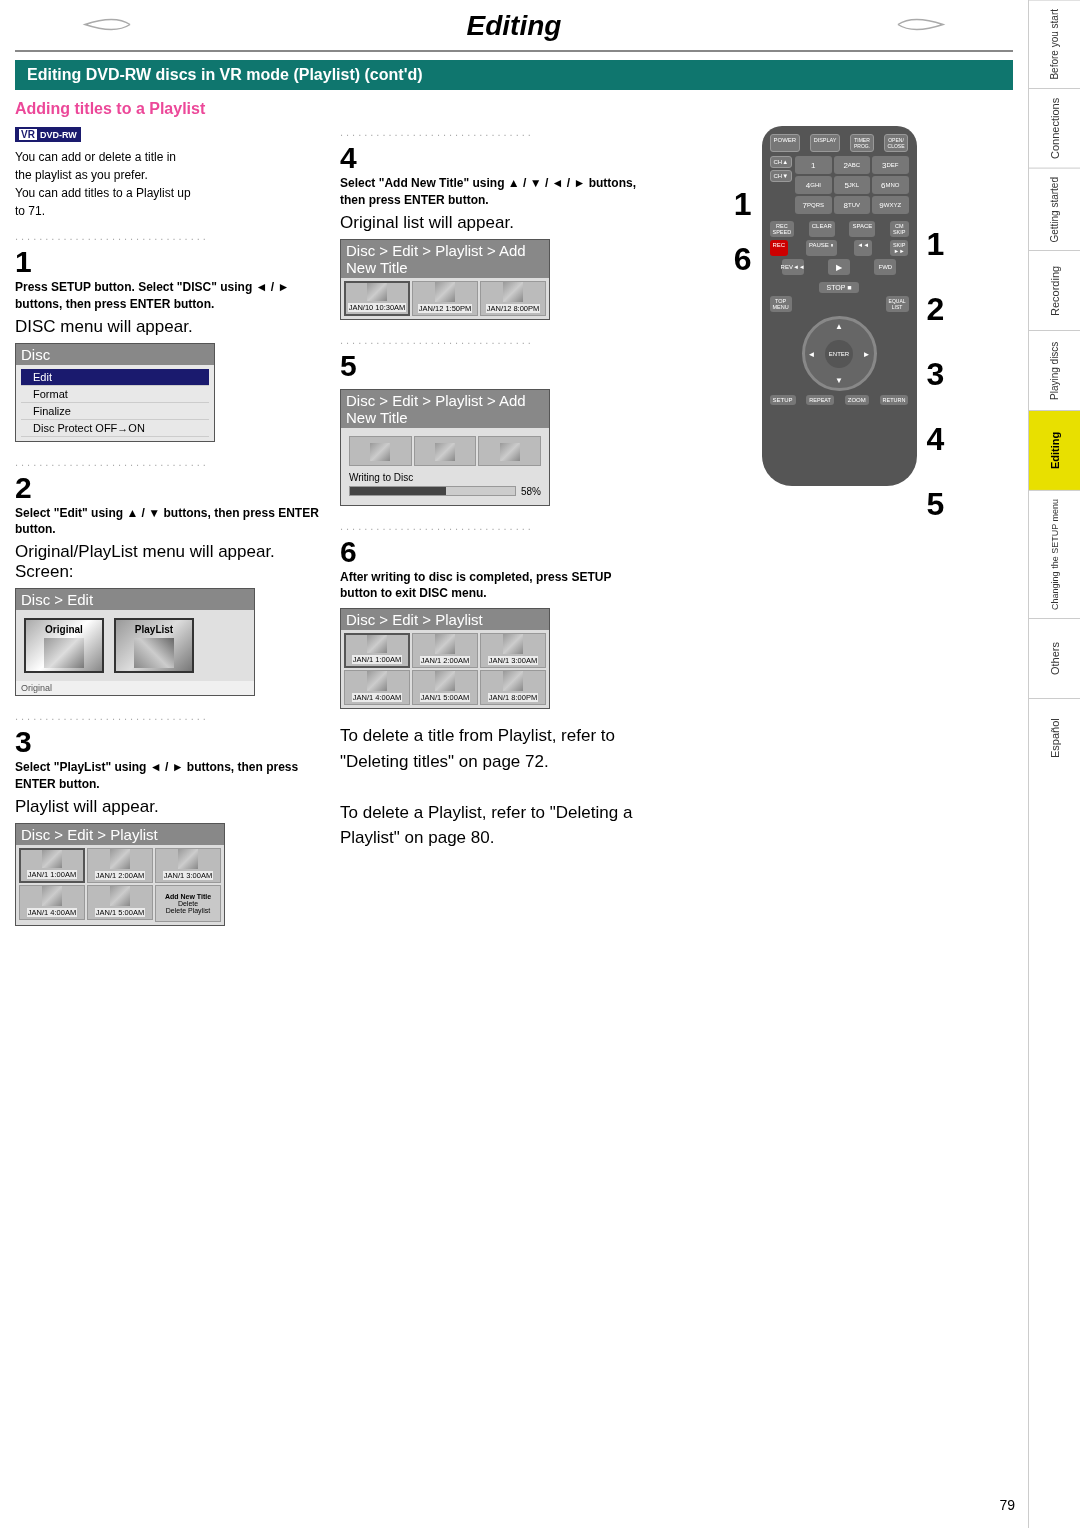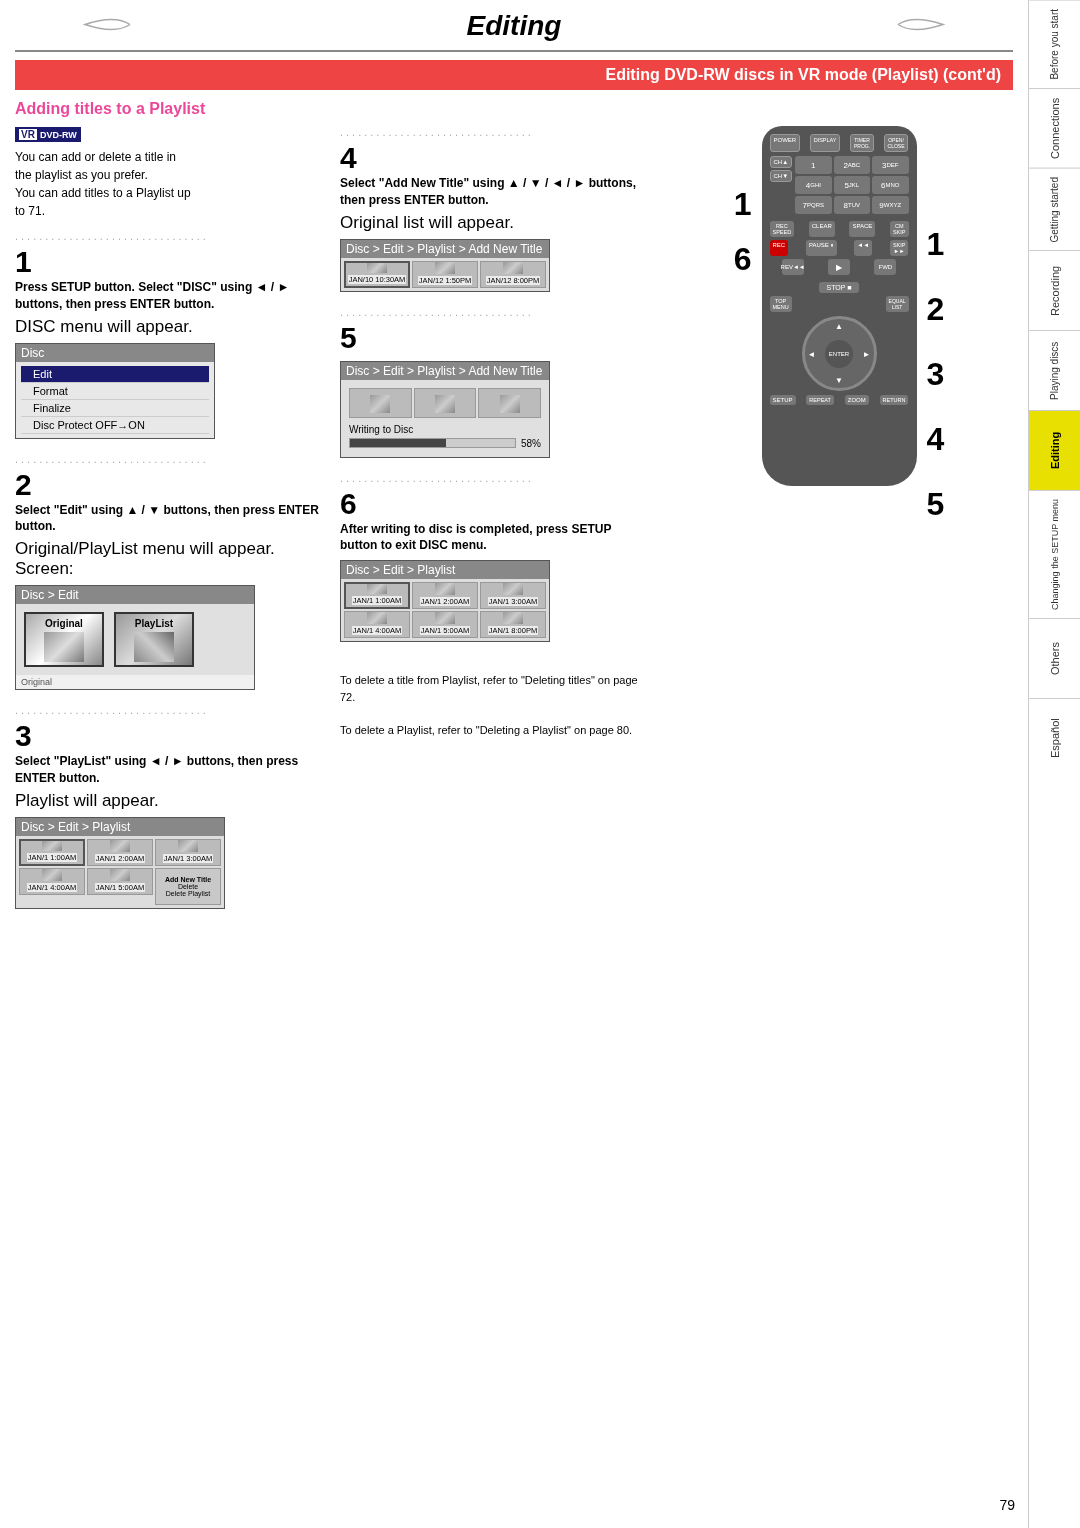--- a/index.html
+++ b/index.html
@@ -84,27 +84,27 @@
 
     .title-decoration-right {
       position: absolute;
       right: 60px;
       top: 50%;
       transform: translateY(-50%);
     }
 
     
     .section-header {
-      background: #ef4444;
+      background: #0f766e;
       color: #fff;
       font-size: 16px;
       font-weight: bold;
       padding: 6px 12px;
       margin-bottom: 10px;
-      text-align: right;
+      text-align: left;
     }
 
     
     .subsection-header {
       font-size: 16px;
       font-weight: bold;
       color: #ec4899;
       margin-bottom: 8px;
     }
 
@@ -157,21 +157,21 @@
     .screen-mockup {
       border: 1.5px solid #555;
       background: #f0f0f0;
       margin-top: 6px;
       font-size: 10px;
     }
 
     .screen-header {
       background: #888;
       color: #fff;
-      font-size: 12px;
+      font-size: 15px;
       padding: 2px 5px;
     }
 
     .screen-body {
       padding: 4px 5px;
       background: #e8e8e8;
     }
 
     .screen-menu-item {
       padding: 2px 12px;
@@ -223,21 +223,21 @@
     }
 
     .option-label-bar {
       font-size: 9px;
       color: #555;
       padding: 2px 5px;
     }
 
     .thumb-cell {
       background: #bbb;
-      height: 27px;
+      height: 35px;
       display: flex;
       flex-direction: column;
       align-items: center;
       justify-content: flex-end;
       font-size: 8px;
       padding-bottom: 2px;
       border: 1px solid #999;
       position: relative;
     }
 
@@ -660,21 +660,21 @@
                   <span class="thumb-timestamp">JAN/1 5:00AM</span>
                 </div>
                 <div class="thumb-cell">
                   <div class="thumb-icon"></div>
                   <span class="thumb-timestamp">JAN/1 8:00PM</span>
                 </div>
               </div>
             </div>
           </div>
 
-          <div style="margin-top:30px;font-size:11px;line-height:1.5;">
+          <div style="margin-top:14px;font-size:17px;line-height:1.5;">
             <p>To delete a title from Playlist, refer to "Deleting titles" on page 72.</p>
             <br>
             <p>To delete a Playlist, refer to "Deleting a Playlist" on page 80.</p>
           </div>
         </div>
 
       </div>
 
       <div class="right-column">
 

